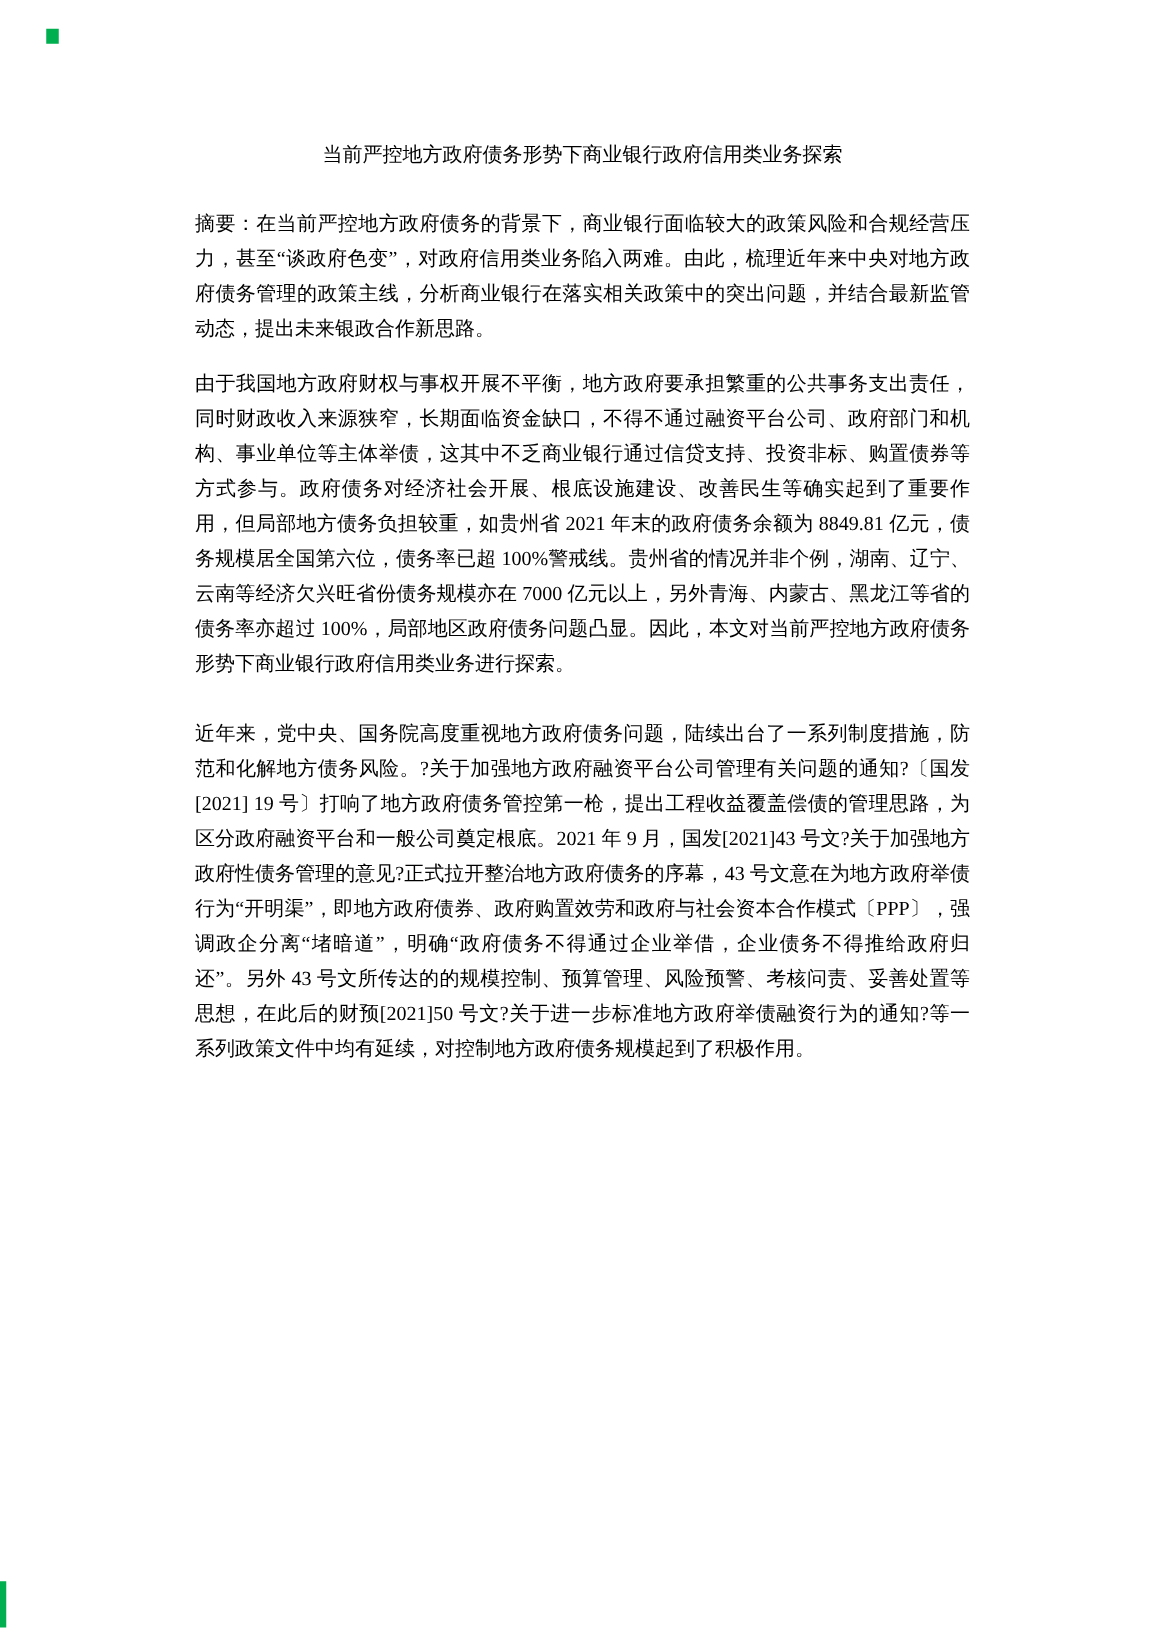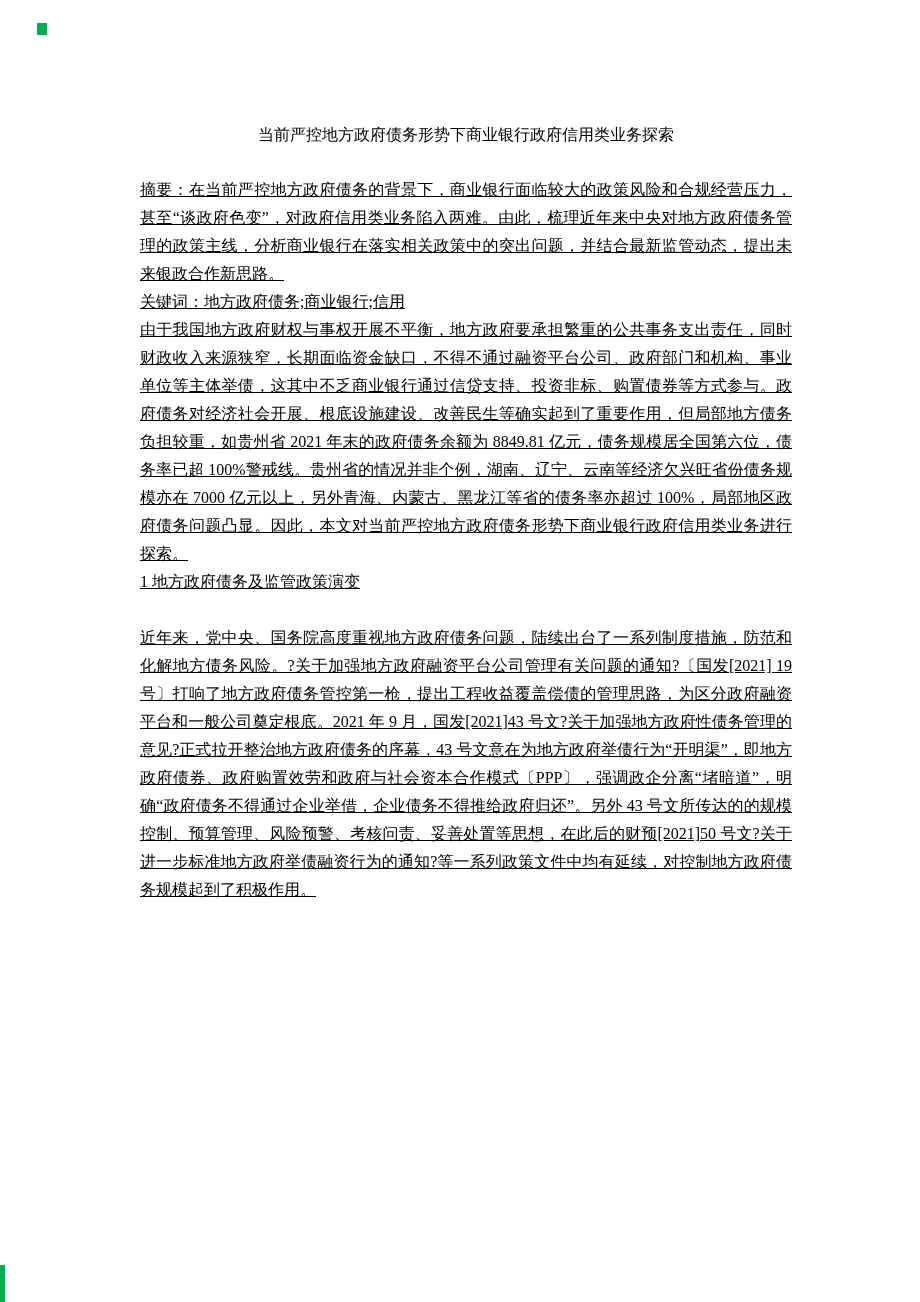--- a/index.html
+++ b/index.html
@@ -23,55 +23,52 @@
     .green-bar-bottom {
       position: absolute;
       left: 0;
       top: 1265px;
       width: 5px;
       height: 37px;
     }
     .doc {
       position: absolute;
       left: 140px;
-      top: 121px;
+      top: 111px;
       width: 652px;
     }
     .doc-title {
       margin: 0 0 27px 0;
       font-size: 16px;
       font-weight: normal;
       line-height: 28px;
       text-align: center;
     }
     .para {
-      margin: 0;
+      margin: 16px;
       font-size: 16px;
       line-height: 28px;
       text-align: justify;
-      text-decoration: underline;
     }
     .para.space-before { margin-top: 28px; }
   </style>
 </head>
 <body>
 
 <div class="green-marker-top" style="background: rgb(0, 176, 80);"></div>
 
 <div class="green-bar-bottom" style="background: rgb(0, 176, 80);"></div>
 
 <div class="doc">
 
   <h1 class="doc-title">当前严控地方政府债务形势下商业银行政府信用类业务探索</h1>
 
   <p class="para">摘要：在当前严控地方政府债务的背景下，商业银行面临较大的政策风险和合规经营压力，甚至“谈政府色变”，对政府信用类业务陷入两难。由此，梳理近年来中央对地方政府债务管理的政策主线，分析商业银行在落实相关政策中的突出问题，并结合最新监管动态，提出未来银政合作新思路。</p>
 
-  <p class="para">关键词：地方政府债务;商业银行;信用</p>
 
   <p class="para">由于我国地方政府财权与事权开展不平衡，地方政府要承担繁重的公共事务支出责任，同时财政收入来源狭窄，长期面临资金缺口，不得不通过融资平台公司、政府部门和机构、事业单位等主体举债，这其中不乏商业银行通过信贷支持、投资非标、购置债券等方式参与。政府债务对经济社会开展、根底设施建设、改善民生等确实起到了重要作用，但局部地方债务负担较重，如贵州省 2021 年末的政府债务余额为 8849.81 亿元，债务规模居全国第六位，债务率已超 100%警戒线。贵州省的情况并非个例，湖南、辽宁、云南等经济欠兴旺省份债务规模亦在 7000 亿元以上，另外青海、内蒙古、黑龙江等省的债务率亦超过 100%，局部地区政府债务问题凸显。因此，本文对当前严控地方政府债务形势下商业银行政府信用类业务进行探索。</p>
 
-  <p class="para">1 地方政府债务及监管政策演变</p>
 
 
 
   <p class="para space-before">近年来，党中央、国务院高度重视地方政府债务问题，陆续出台了一系列制度措施，防范和化解地方债务风险。?关于加强地方政府融资平台公司管理有关问题的通知?〔国发[2021] 19 号〕打响了地方政府债务管控第一枪，提出工程收益覆盖偿债的管理思路，为区分政府融资平台和一般公司奠定根底。2021 年 9 月，国发[2021]43 号文?关于加强地方政府性债务管理的意见?正式拉开整治地方政府债务的序幕，43 号文意在为地方政府举债行为“开明渠”，即地方政府债券、政府购置效劳和政府与社会资本合作模式〔PPP〕，强调政企分离“堵暗道”，明确“政府债务不得通过企业举借，企业债务不得推给政府归还”。另外 43 号文所传达的的规模控制、预算管理、风险预警、考核问责、妥善处置等思想，在此后的财预[2021]50 号文?关于进一步标准地方政府举债融资行为的通知?等一系列政策文件中均有延续，对控制地方政府债务规模起到了积极作用。</p>
 
 </div>
 
 </body></html>

